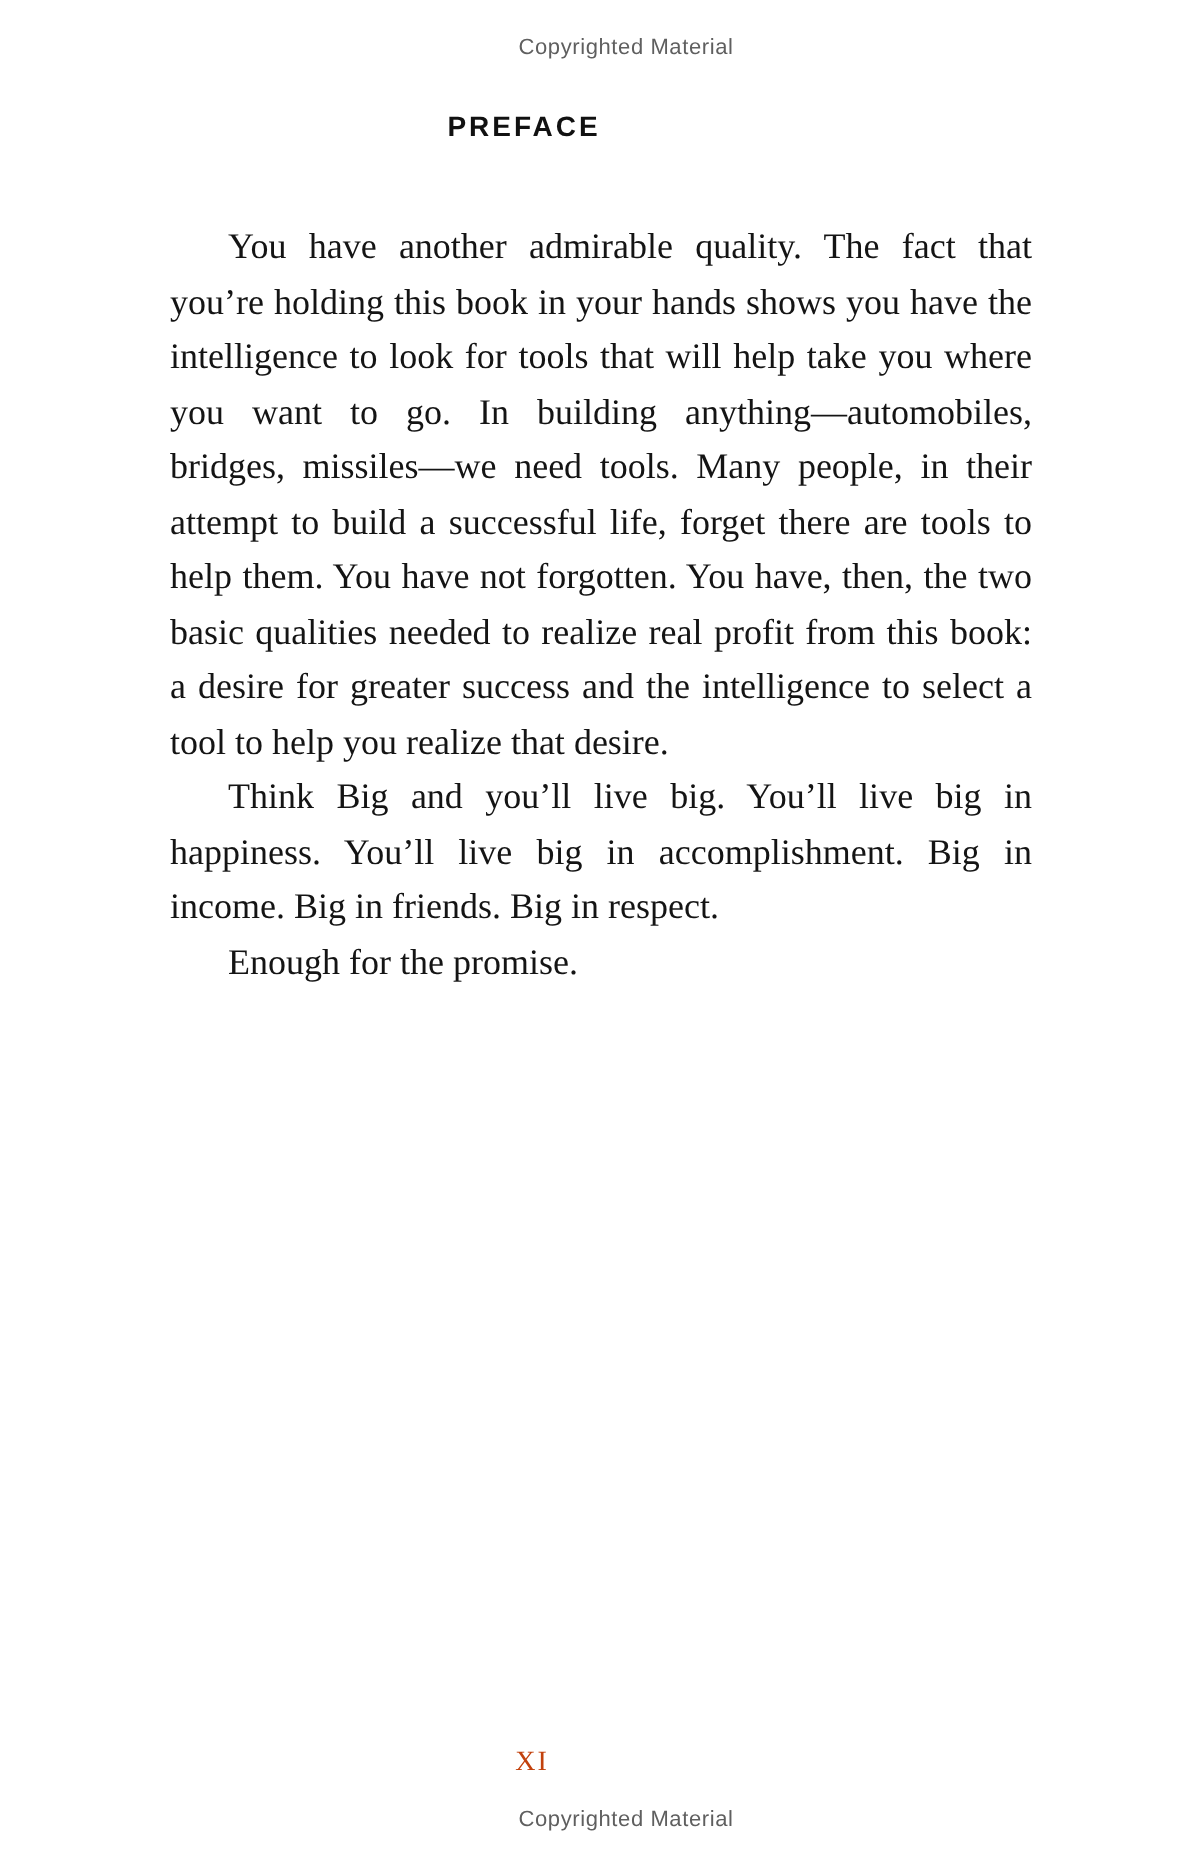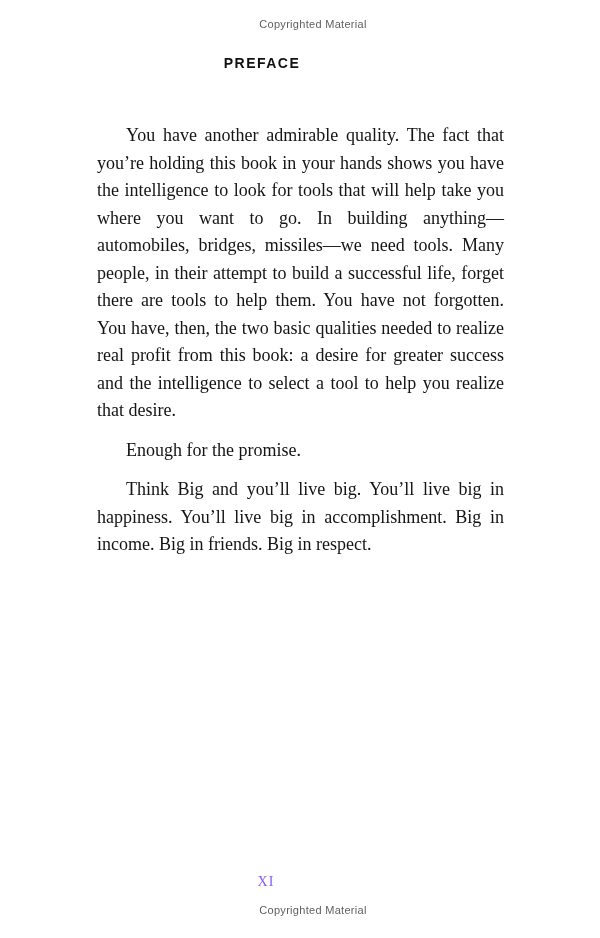--- a/index.html
+++ b/index.html
@@ -48,45 +48,45 @@
       position: absolute;
       top: 110px;
       left: 85px;
       width: 431px;
       font-size: 18px;
       line-height: 27.5px;
       text-align: justify;
       color: #141414;
     }
     .body-text p {
-      margin: 12px;
+      margin: 0;
       padding: 0;
       text-indent: 29px;
     }
 
     .page-number {
       position: absolute;
       top: 874px;
       left: 0;
       width: 532px;
       text-align: center;
       font-family: "Liberation Serif", serif;
       font-size: 14px;
       letter-spacing: 1px;
-      color: #8b5cf6;
+      color: #c2410c;
     }
   </style>
 </head>
 <body>
 
 <div class="copyright-notice top">Copyrighted Material</div>
 
 <h1 class="page-heading">PREFACE</h1>
 
 <div class="body-text">
   <p>You have another admirable quality. The fact that you’re holding this book in your hands shows you have the intelligence to look for tools that will help take you where you want to go. In building anything—automobiles, bridges, missiles—we need tools. Many people, in their attempt to build a successful life, forget there are tools to help them. You have not forgotten. You have, then, the two basic qualities needed to realize real profit from this book: a desire for greater success and the intelligence to select a tool to help you realize that desire.</p>
+  <p>Think Big and you’ll live big. You’ll live big in happiness. You’ll live big in accomplishment. Big in income. Big in friends. Big in respect.</p>
   <p>Enough for the promise.</p>
-  <p>Think Big and you’ll live big. You’ll live big in happiness. You’ll live big in accomplishment. Big in income. Big in friends. Big in respect.</p>
 </div>
 
 <div class="page-number">XI</div>
 
 <div class="copyright-notice bottom">Copyrighted Material</div>
 
 </body></html>

